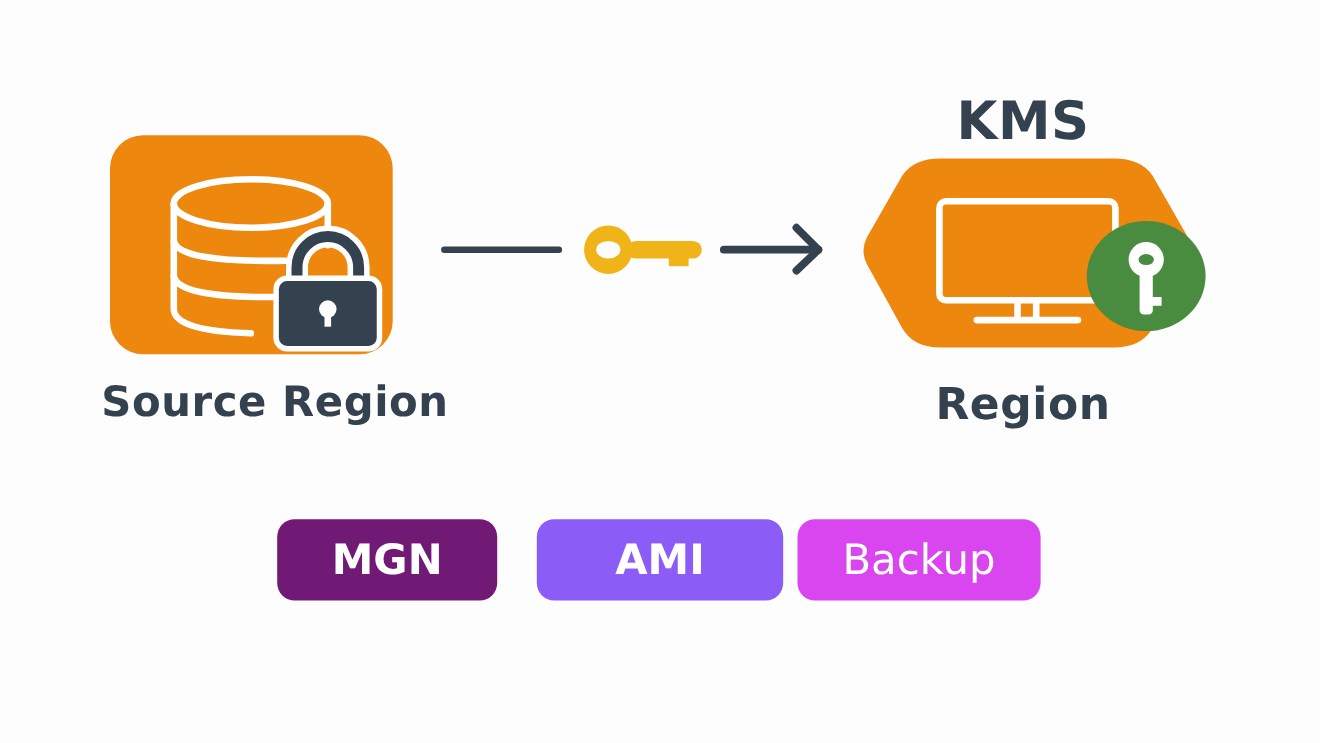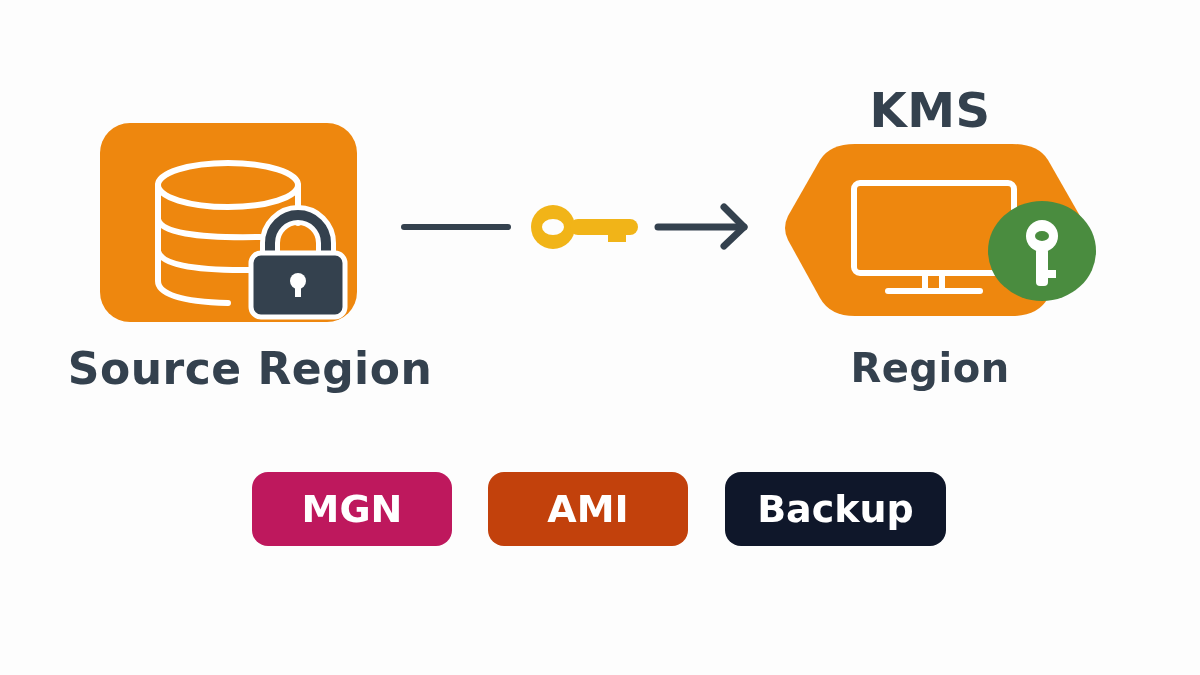--- a/index.html
+++ b/index.html
@@ -8,30 +8,30 @@
       font-family: "DejaVu Sans", sans-serif; color: #34414e;
     }
     .abs { position: absolute; }
     .source-box {
       left: 100px; top: 123px; width: 257px; height: 199px;
       background: #ee870e; border-radius: 30px;
     }
     .label {
       font-weight: bold; color: #34414e; text-align: center; letter-spacing: 0.5px;
     }
-    .source-label { left: 60px; top: 343px; width: 380px; font-size: 44px; }
+    .source-label { left: 60px; top: 343px; width: 380px; font-size: 38px; }
     .kms-label { left: 830px; top: 82px; width: 200px; font-size: 48px; }
     .dest-label { left: 760px; top: 345px; width: 340px; font-size: 40px; line-height: 47px; }
     .badge {
       top: 472px; height: 74px; border-radius: 16px; color: #fff; font-weight: bold;
       font-size: 38px; display: flex; align-items: center; justify-content: center;
     }
-    .badge-mgn { left: 252px; width: 200px; background: #be185d; }
-    .badge-ami { left: 488px; width: 200px; background: #c2410c; }
-    .badge-backup { left: 725px; width: 221px; background: #0f172a; font-weight: bold; }
+    .badge-mgn { left: 252px; width: 200px; background: #701a75; }
+    .badge-ami { left: 488px; width: 224px; background: #8b5cf6; }
+    .badge-backup { left: 725px; width: 221px; background: #d946ef; font-weight: normal; }
   </style>
 </head>
 <body>
 
 <div class="abs source-box">
   <svg width="257" height="199" viewBox="0 0 257 199">
     <g fill="none" stroke="#fff" stroke-width="6" stroke-linecap="round">
       <ellipse cx="128" cy="62" rx="70" ry="22"></ellipse>
       <path d="M58 62 V158 Q58 178 128 180"></path>
       <path d="M198 62 V100"></path>

